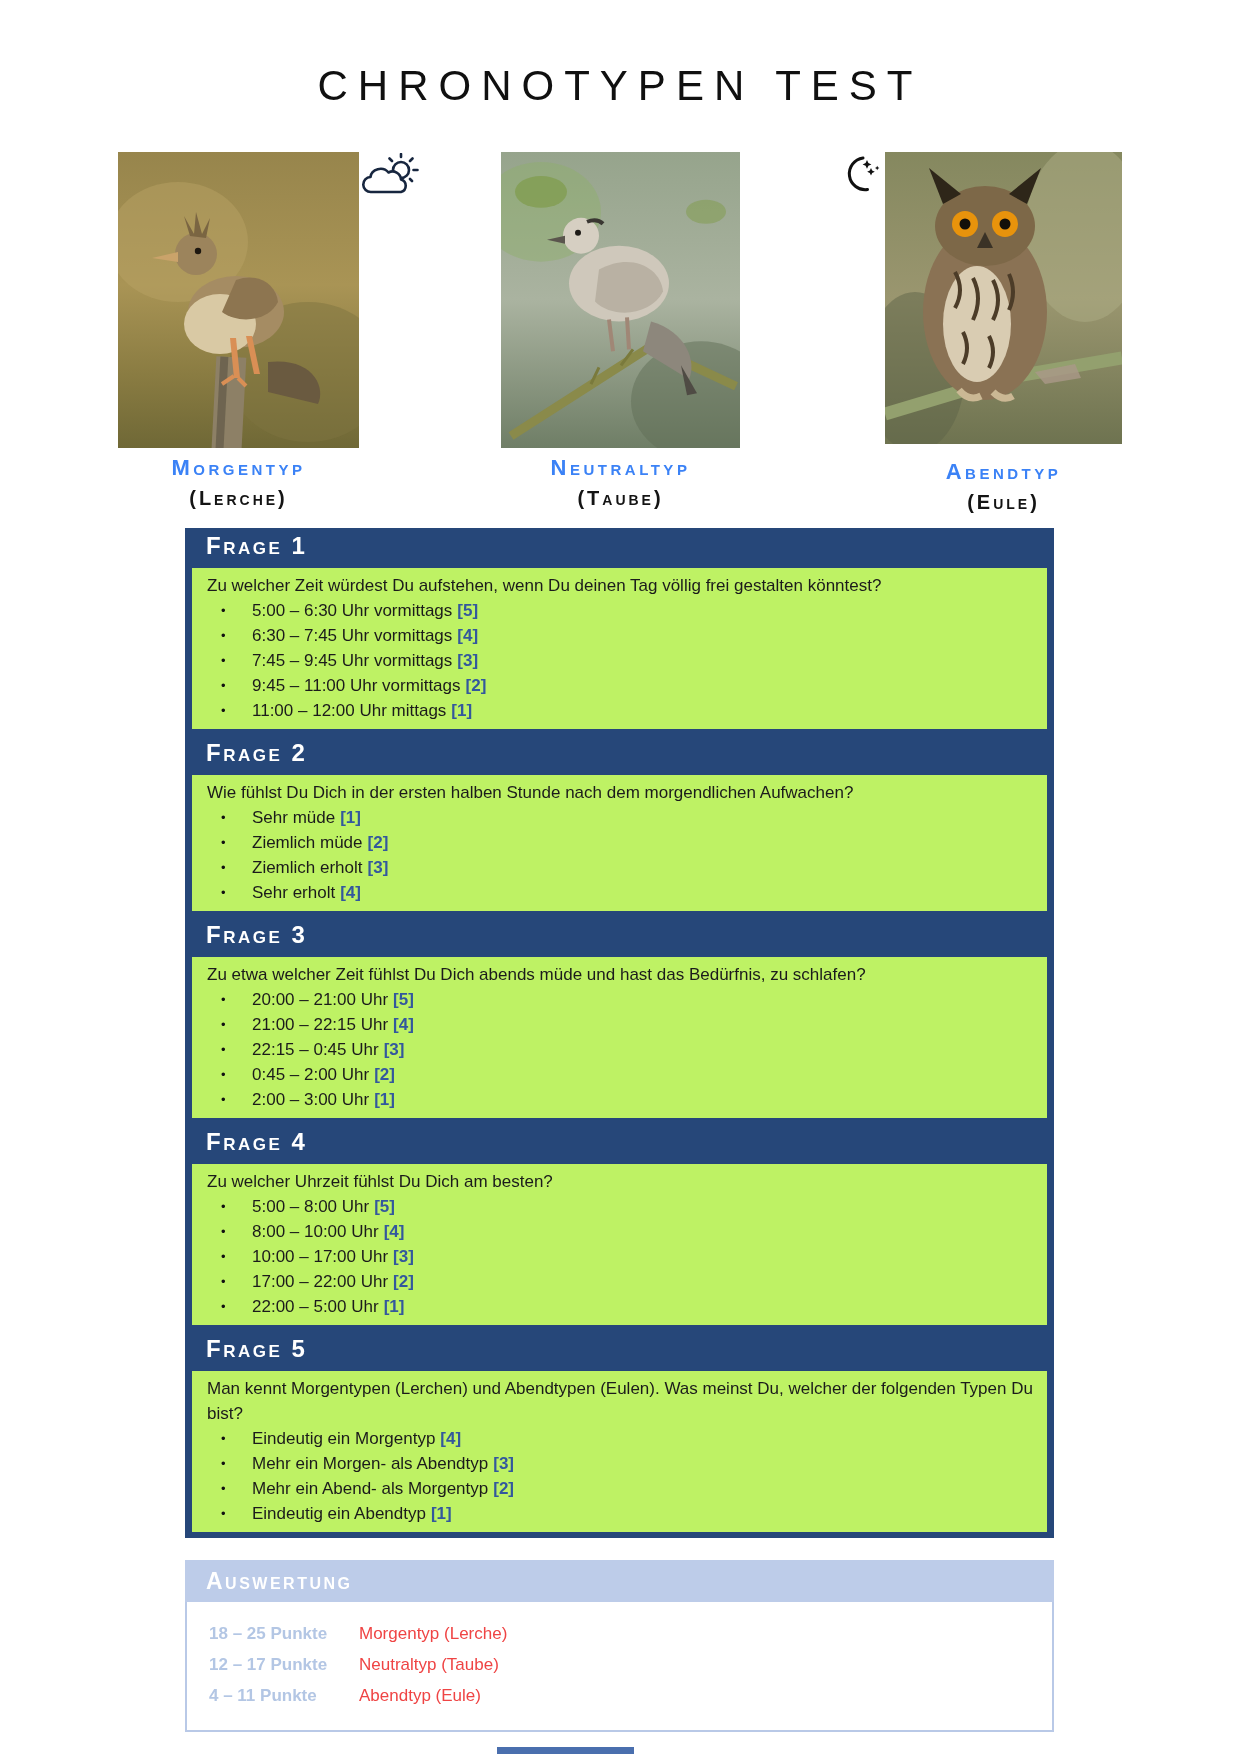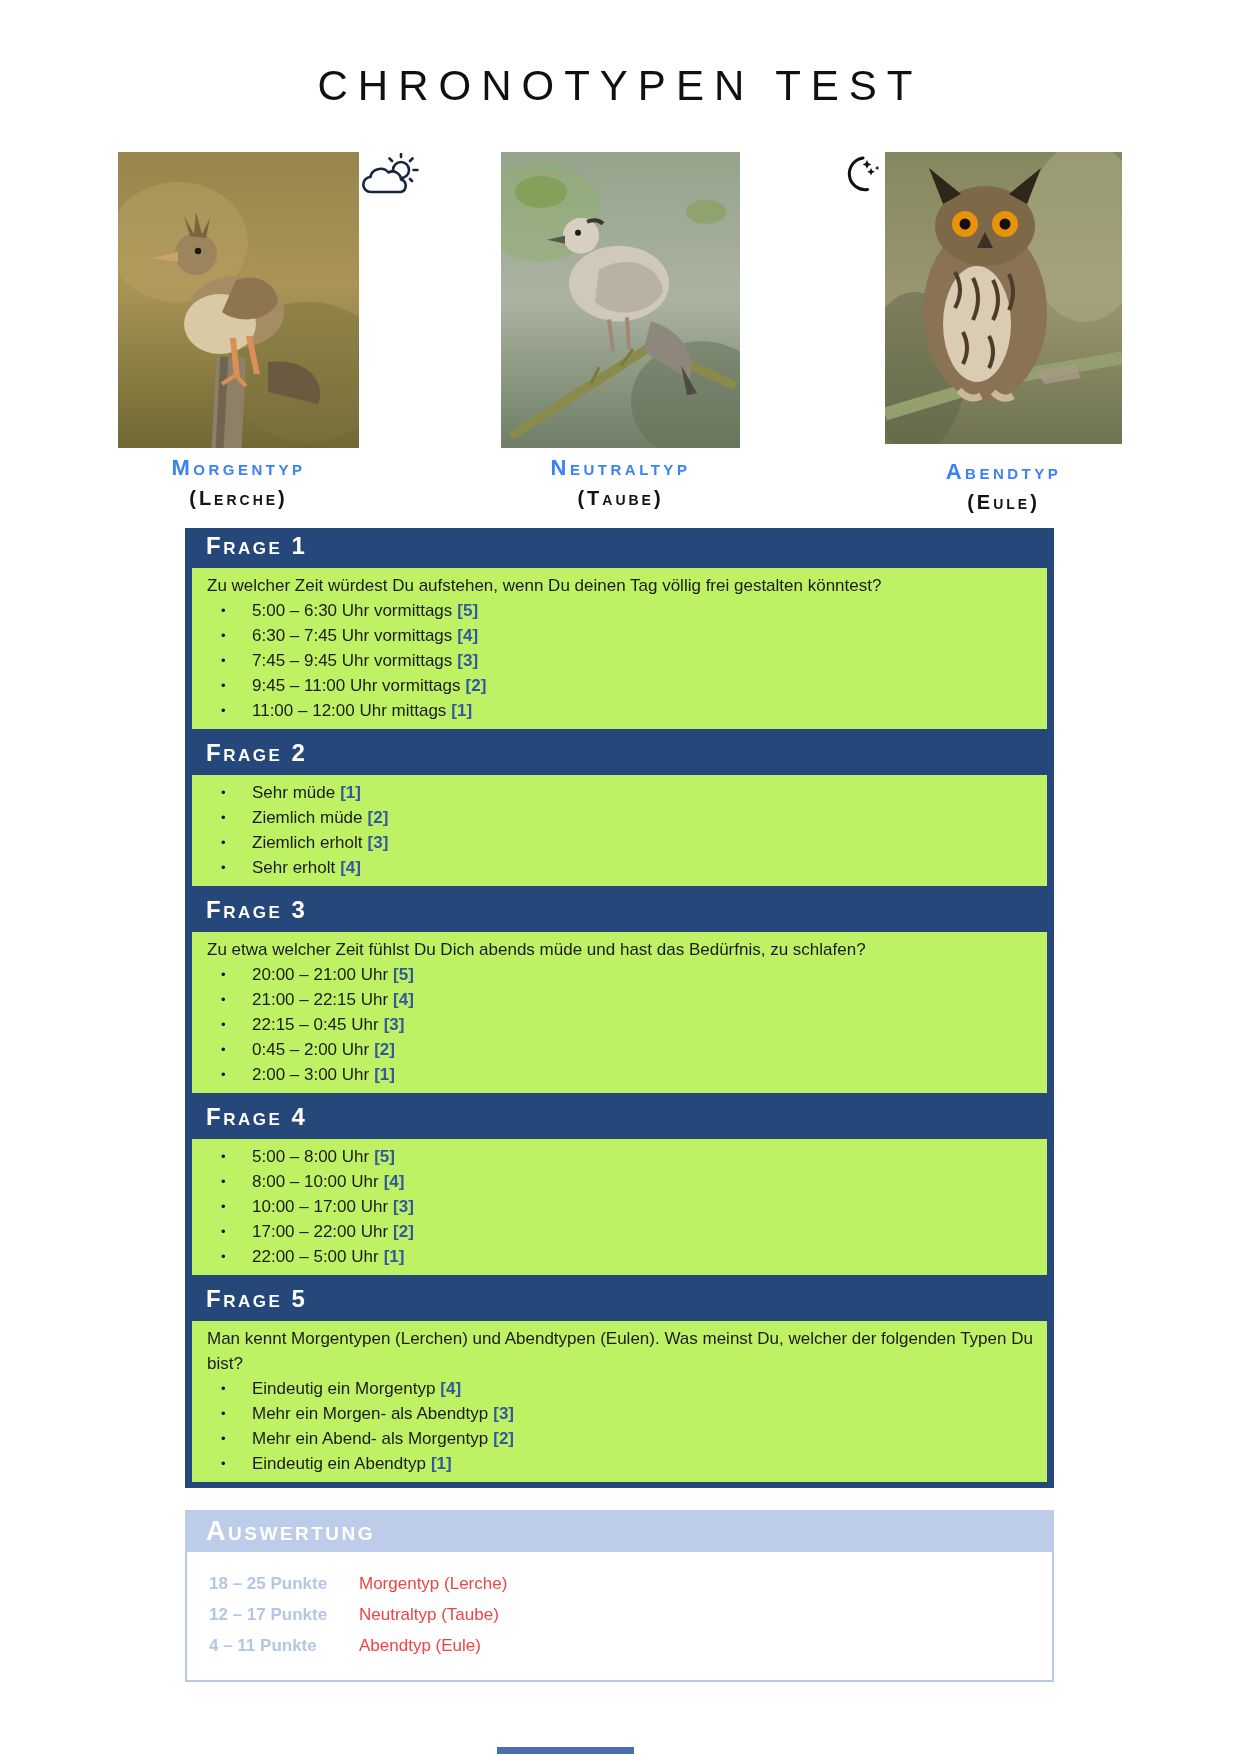--- a/index.html
+++ b/index.html
@@ -38,21 +38,21 @@
   .qsection:last-child .qbody{margin-bottom:0;}
   .qtext{font-size:17px;line-height:25px;padding-left:2px;}
   .opt{display:flex;font-size:17px;line-height:25px;}
   .bullet{width:31px;padding-left:16px;font-size:13px;color:#111;}
   .opt-text{white-space:pre;}
   .score{color:#33589d;font-weight:bold;margin-left:5px;}
 
   
   .evaluation{margin-top:22px;}
   .eheader{height:42px;line-height:43px;background:#bdcce9;color:#ffffff;padding-left:21px;
-           font-variant:small-caps;font-size:27px;letter-spacing:2.5px;font-weight:600;}
+           font-variant:small-caps;font-size:23px;letter-spacing:2.5px;font-weight:600;}
   .ebody{border:2px solid #b9c9e7;border-top:none;background:#ffffff;padding:14px 0 16px 0;}
   .erow{display:flex;font-size:17px;line-height:26px;margin:5px 0 5px 22px;}
   .points{width:150px;color:#b3c6e4;font-weight:bold;}
   .result{color:#ef4444;text-align:center;}
 
   .footer-bar{position:absolute;left:497px;top:1747px;width:137px;height:7px;background:#4a6fae;}
 </style>
 </head>
 <body>
 
@@ -201,20 +201,21 @@
             <div class="opt">
               <span class="bullet">•</span>
               <span class="opt-text">11:00 – 12:00 Uhr mittags</span>
               <span class="score">[1]</span>
             </div>
           </div>
         </section>
         <section class="qsection">
           <div class="qheader">Frage 2</div>
           <div class="qbody">
+            <div class="qtext">Wie fühlst Du Dich in der ersten halben Stunde nach dem morgendlichen Aufwachen?</div>
             <div class="opt">
               <span class="bullet">•</span>
               <span class="opt-text">Sehr müde</span>
               <span class="score">[1]</span>
             </div>
             <div class="opt">
               <span class="bullet">•</span>
               <span class="opt-text">Ziemlich müde</span>
               <span class="score">[2]</span>
             </div>
@@ -257,20 +258,21 @@
             <div class="opt">
               <span class="bullet">•</span>
               <span class="opt-text">2:00 – 3:00 Uhr</span>
               <span class="score">[1]</span>
             </div>
           </div>
         </section>
         <section class="qsection">
           <div class="qheader">Frage 4</div>
           <div class="qbody">
+            <div class="qtext">Zu welcher Uhrzeit fühlst Du Dich am besten?</div>
             <div class="opt">
               <span class="bullet">•</span>
               <span class="opt-text">5:00 – 8:00 Uhr</span>
               <span class="score">[5]</span>
             </div>
             <div class="opt">
               <span class="bullet">•</span>
               <span class="opt-text">8:00 – 10:00 Uhr</span>
               <span class="score">[4]</span>
             </div>

